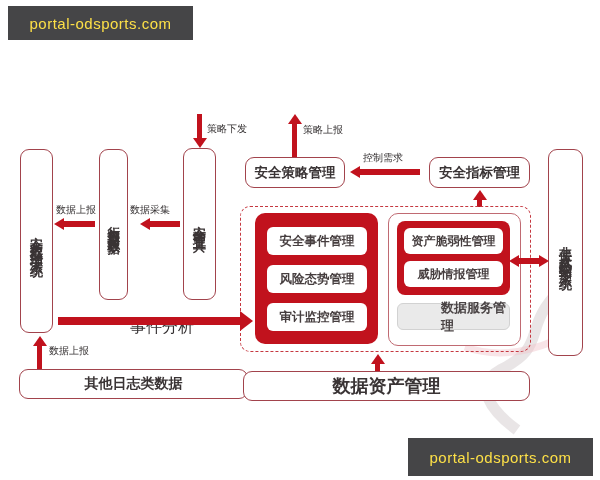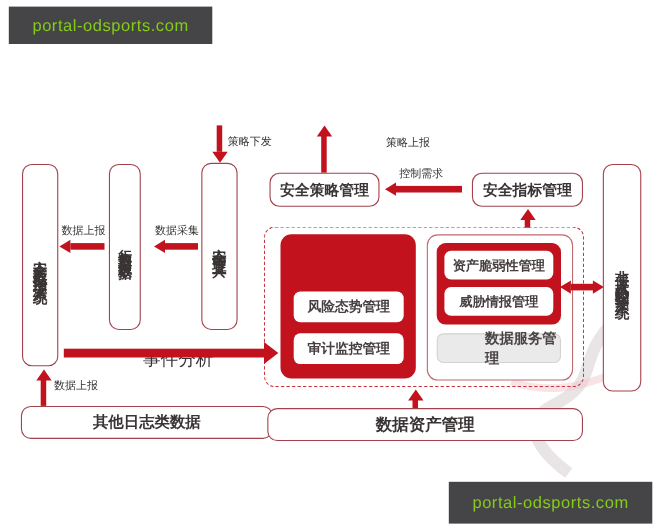--- a/index.html
+++ b/index.html
@@ -2,21 +2,21 @@
 <html style="--primary-red: #c1121d; --banner-red: #c20e1c; --border-red: #a2434c; --dashed-red: #c53840; --gray-fill: #eaeaea; --watermark-bg: #454547; --text-dark: #3a3435;"><head>
 <meta charset="utf-8">
 <style>
   html,body { margin:0; padding:0; background:#ffffff; }
   #canvas {
     position:relative; width:600px; height:480px; background:#ffffff;
     font-family:"Liberation Sans","DejaVu Sans",sans-serif; overflow:hidden;
   }
   .abs { position:absolute; }
   .wm {
-    background:var(--watermark-bg,#454547); color:#84cc16;
+    background:var(--watermark-bg,#454547); color:#fde047;
     display:flex; align-items:center; justify-content:center;
     font-size:15px; letter-spacing:0.5px;
   }
   .banner {
     background:var(--banner-red,#c20e1c); color:#ffffff;
     display:flex; align-items:center; justify-content:center;
     font-size:17px; font-weight:bold; letter-spacing:2px;
   }
   .banner span { transform:translateX(-35px); }
   .node {
@@ -69,50 +69,51 @@
   <div class="abs wm" style="left:8px; top:6px; width:185px; height:34px;">portal-odsports.com</div>
   <div class="abs wm" style="left:408px; top:438px; width:185px; height:38px;">portal-odsports.com</div>
 
 
   <div class="abs bar" style="left:197px; top:114px; width:5px; height:24px;"></div>
   <div class="abs tri tri-down" style="left:193px; top:138px;"></div>
   <div class="abs elabel" style="left:207px; top:122px;">策略下发</div>
 
   <div class="abs tri tri-up" style="left:288px; top:114px;"></div>
   <div class="abs bar" style="left:292px; top:123px; width:5px; height:34px;"></div>
-  <div class="abs elabel" style="left:303px; top:123px;margin-left:48px;">策略上报</div>
+  <div class="abs elabel" style="left:303px; top:123px;">策略上报</div>
 
   <div class="abs node vnode" style="left:20px; top:149px; width:33px; height:184px;">安全大数据治理子系统</div>
 
   <div class="abs node vnode" style="left:99px; top:149px; width:29px; height:151px; font-size:12.5px; letter-spacing:2px;">行为数据与日志数据</div>
 
   <div class="abs node vnode" style="left:183px; top:148px; width:33px; height:152px;">安全管理工具</div>
 
   <div class="abs elabel" style="left:56px; top:203px;">数据上报</div>
   <div class="abs bar" style="left:64px; top:221px; width:31px; height:6px;"></div>
   <div class="abs tri tri-left" style="left:54px; top:217.5px;"></div>
 
-  <div class="abs elabel" style="left:141px; top:203px;">数据采集</div>
+  <div class="abs elabel" style="left:130px; top:203px;">数据采集</div>
   <div class="abs bar" style="left:150px; top:221px; width:30px; height:6px;"></div>
   <div class="abs tri tri-left" style="left:140px; top:217.5px;"></div>
 
   <div class="abs node" style="left:429px; top:157px; width:101px; height:31px; font-size:13.5px;">安全指标管理</div>
 
   <div class="abs node" style="left:245px; top:157px; width:100px; height:31px; font-size:13.5px;">安全策略管理</div>
 
   <div class="abs elabel" style="left:363px; top:151px;">控制需求</div>
   <div class="abs bar" style="left:360px; top:169px; width:60px; height:6px;"></div>
   <div class="abs tri tri-left" style="left:350px; top:165.5px;"></div>
 
   <div class="abs tri tri-up" style="left:473px; top:190px;"></div>
   <div class="abs bar" style="left:477px; top:199px; width:5px; height:8px;"></div>
 
   <div class="abs dashedbox" style="left:240px; top:206px; width:291px; height:146px;"></div>
 
   <div class="abs redblock" style="left:255px; top:213px; width:123px; height:131px;"></div>
+  <div class="abs whitecell" style="left:267px; top:227px; width:100px; height:28px;">安全事件管理</div>
   <div class="abs whitecell" style="left:267px; top:303px; width:100px; height:28px;">审计监控管理</div>
   <div class="abs whitecell" style="left:267px; top:265px; width:100px; height:28px;">风险态势管理</div>
 
   <div class="abs groupbox" style="left:388px; top:213px; width:133px; height:133px;"></div>
   <div class="abs redblock" style="left:397px; top:221px; width:113px; height:74px; border-radius:8px;"></div>
   <div class="abs whitecell" style="left:404px; top:228px; width:99px; height:26px; font-size:12px;">资产脆弱性管理</div>
   <div class="abs whitecell" style="left:404px; top:261px; width:99px; height:26px; font-size:12px;">威胁情报管理</div>
   <div class="abs graycell" style="left:397px; top:303px; width:113px; height:27px;padding-left:43px;">数据服务管理</div>
 
   <div class="abs elabel" style="left:130px; top:305px; font-size:16px;margin-top:12px;">事件分析</div>
@@ -127,15 +128,15 @@
 
   <div class="abs tri tri-up" style="left:33px; top:336px;"></div>
   <div class="abs bar" style="left:37px; top:345px; width:5px; height:24px;"></div>
   <div class="abs elabel" style="left:49px; top:344px;">数据上报</div>
 
   <div class="abs node" style="left:19px; top:369px; width:229px; height:30px; font-size:14px;">其他日志类数据</div>
 
   <div class="abs tri tri-up" style="left:371px; top:354px;"></div>
   <div class="abs bar" style="left:375px; top:363px; width:5px; height:8px;"></div>
 
-  <div class="abs node" style="left:243px; top:371px; width:287px; height:30px; font-size:15px;">数据资产管理</div>
+  <div class="abs node" style="left:243px; top:371px; width:287px; height:30px; font-size:18px;">数据资产管理</div>
 
 </div>
 
 </body></html>

